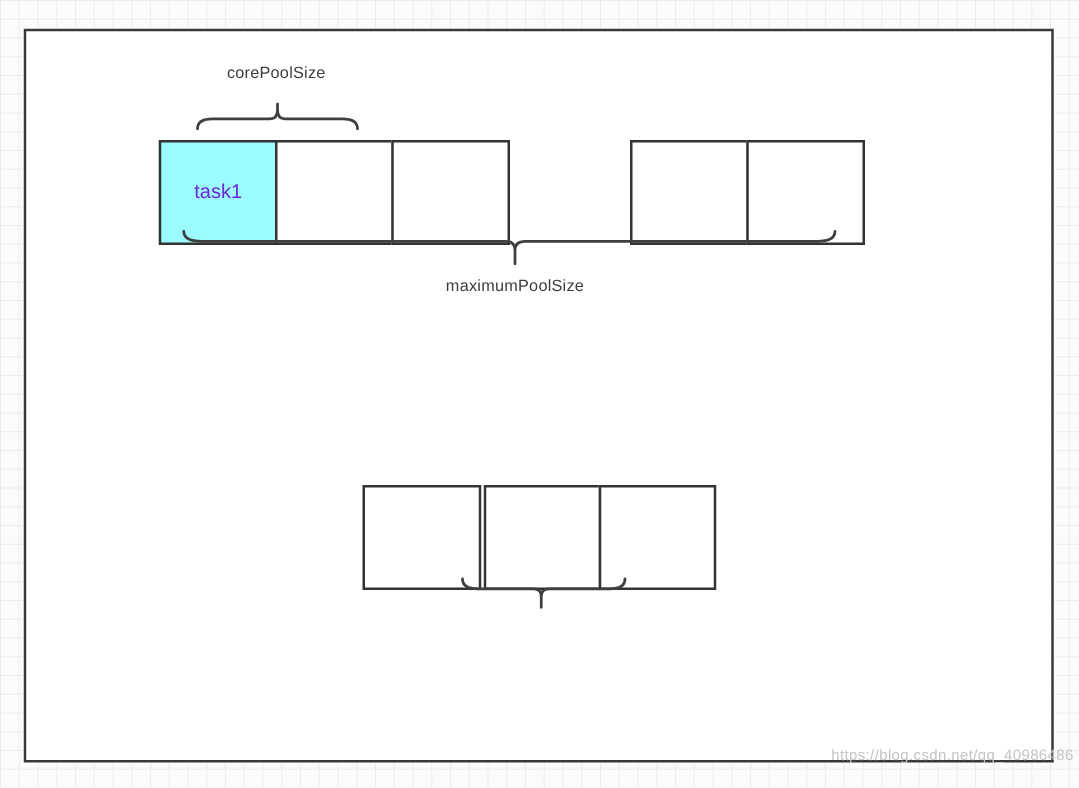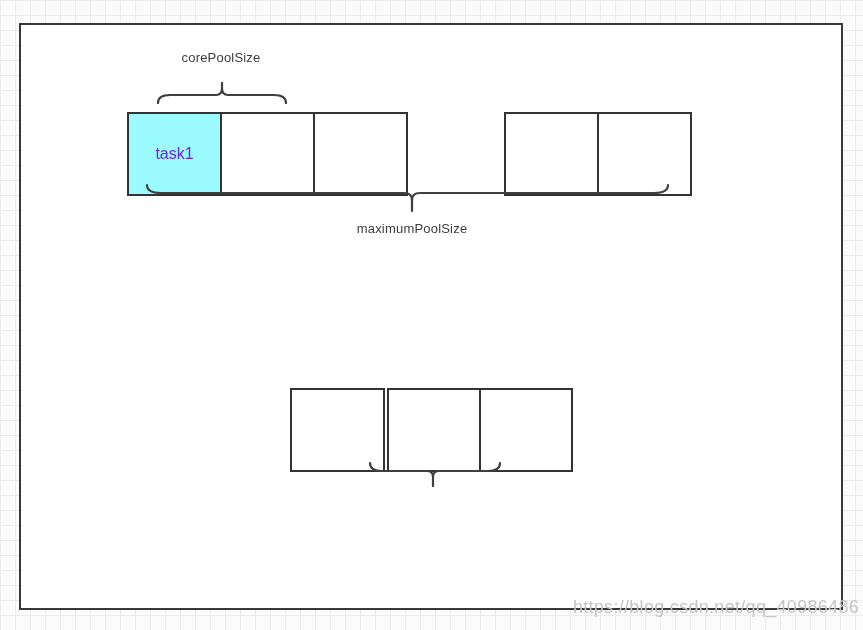--- a/index.html
+++ b/index.html
@@ -54,21 +54,21 @@
   .brace{position:absolute;}
   .brace path{
     fill:none;stroke:var(--brace-stroke);stroke-width:2.2;
     stroke-linecap:round;stroke-linejoin:round;
   }
   .brace-core{left:156px;top:82px;}
   .brace-max{left:145px;top:183px;}
   .brace-queue{left:368px;top:461px;}
   .watermark{
     position:absolute;right:4px;top:597px;
-    font-size:18px;color:var(--watermark-text);
+    font-size:12px;color:var(--watermark-text);
     letter-spacing:0.3px;white-space:nowrap;
   }
 </style>
 </head>
 <body>
 
 <div class="canvas">
   <div class="board"></div>
 
   <div class="diagram-label label-core">corePoolSize</div>

